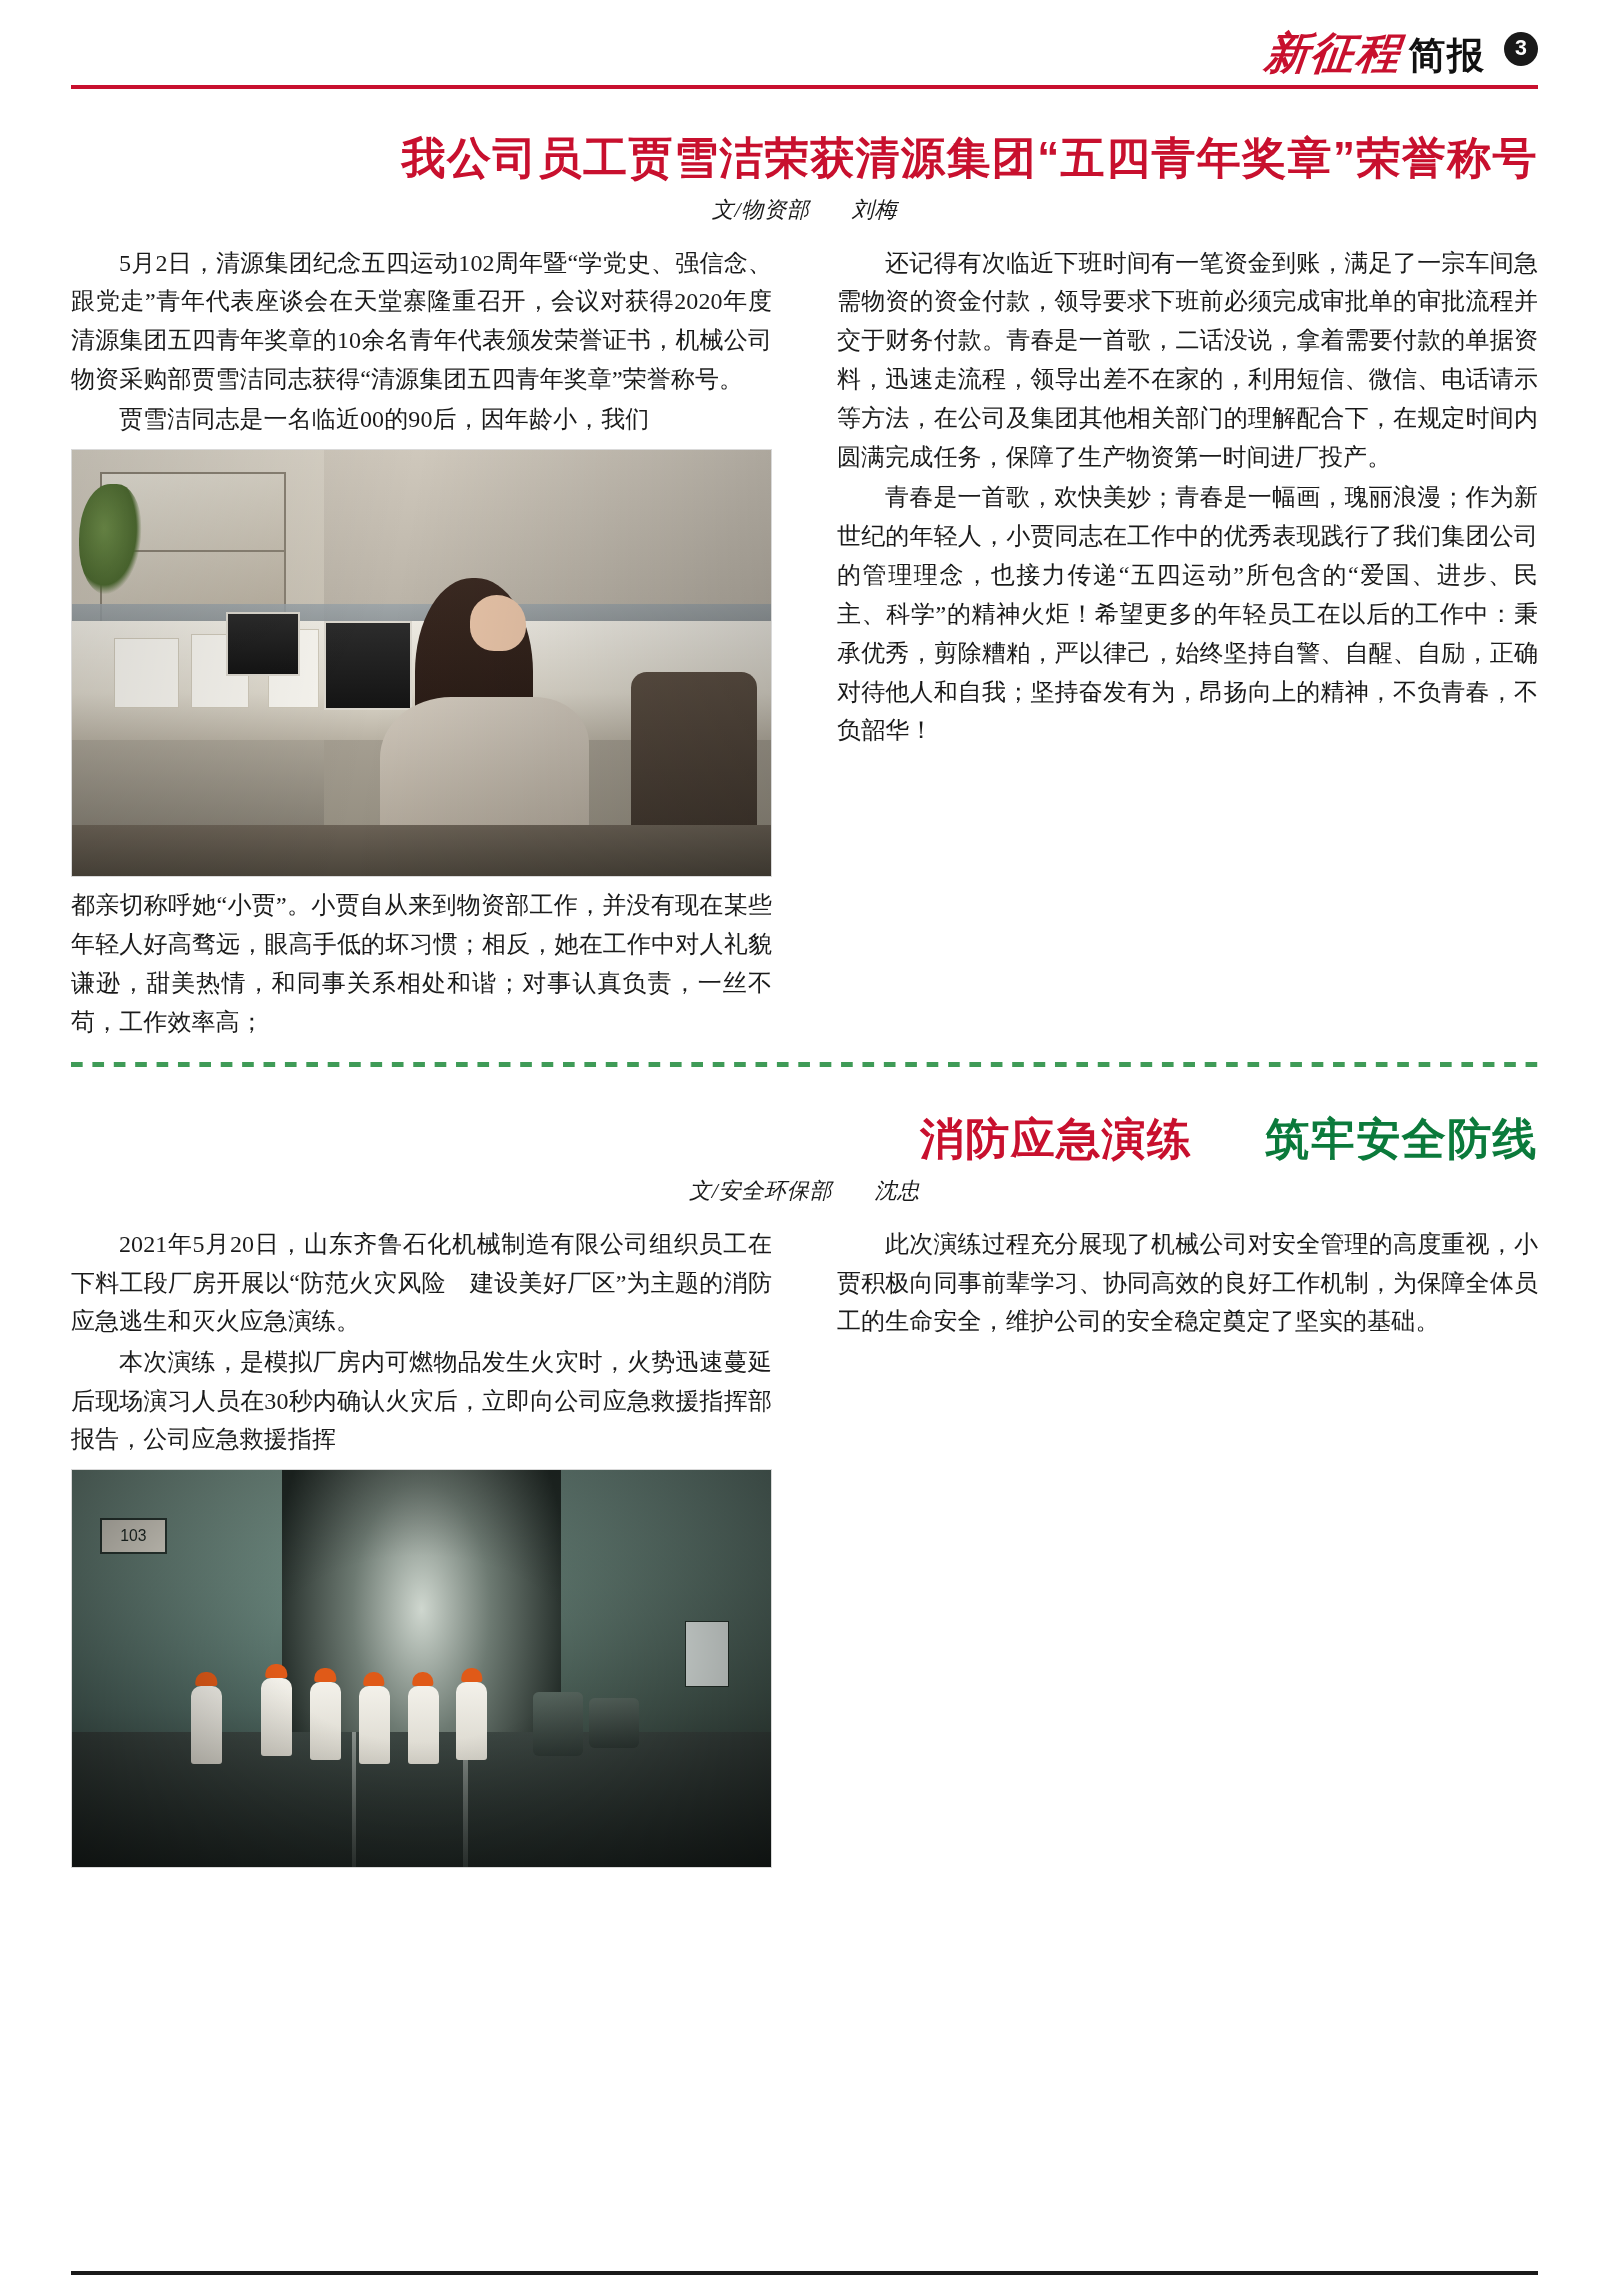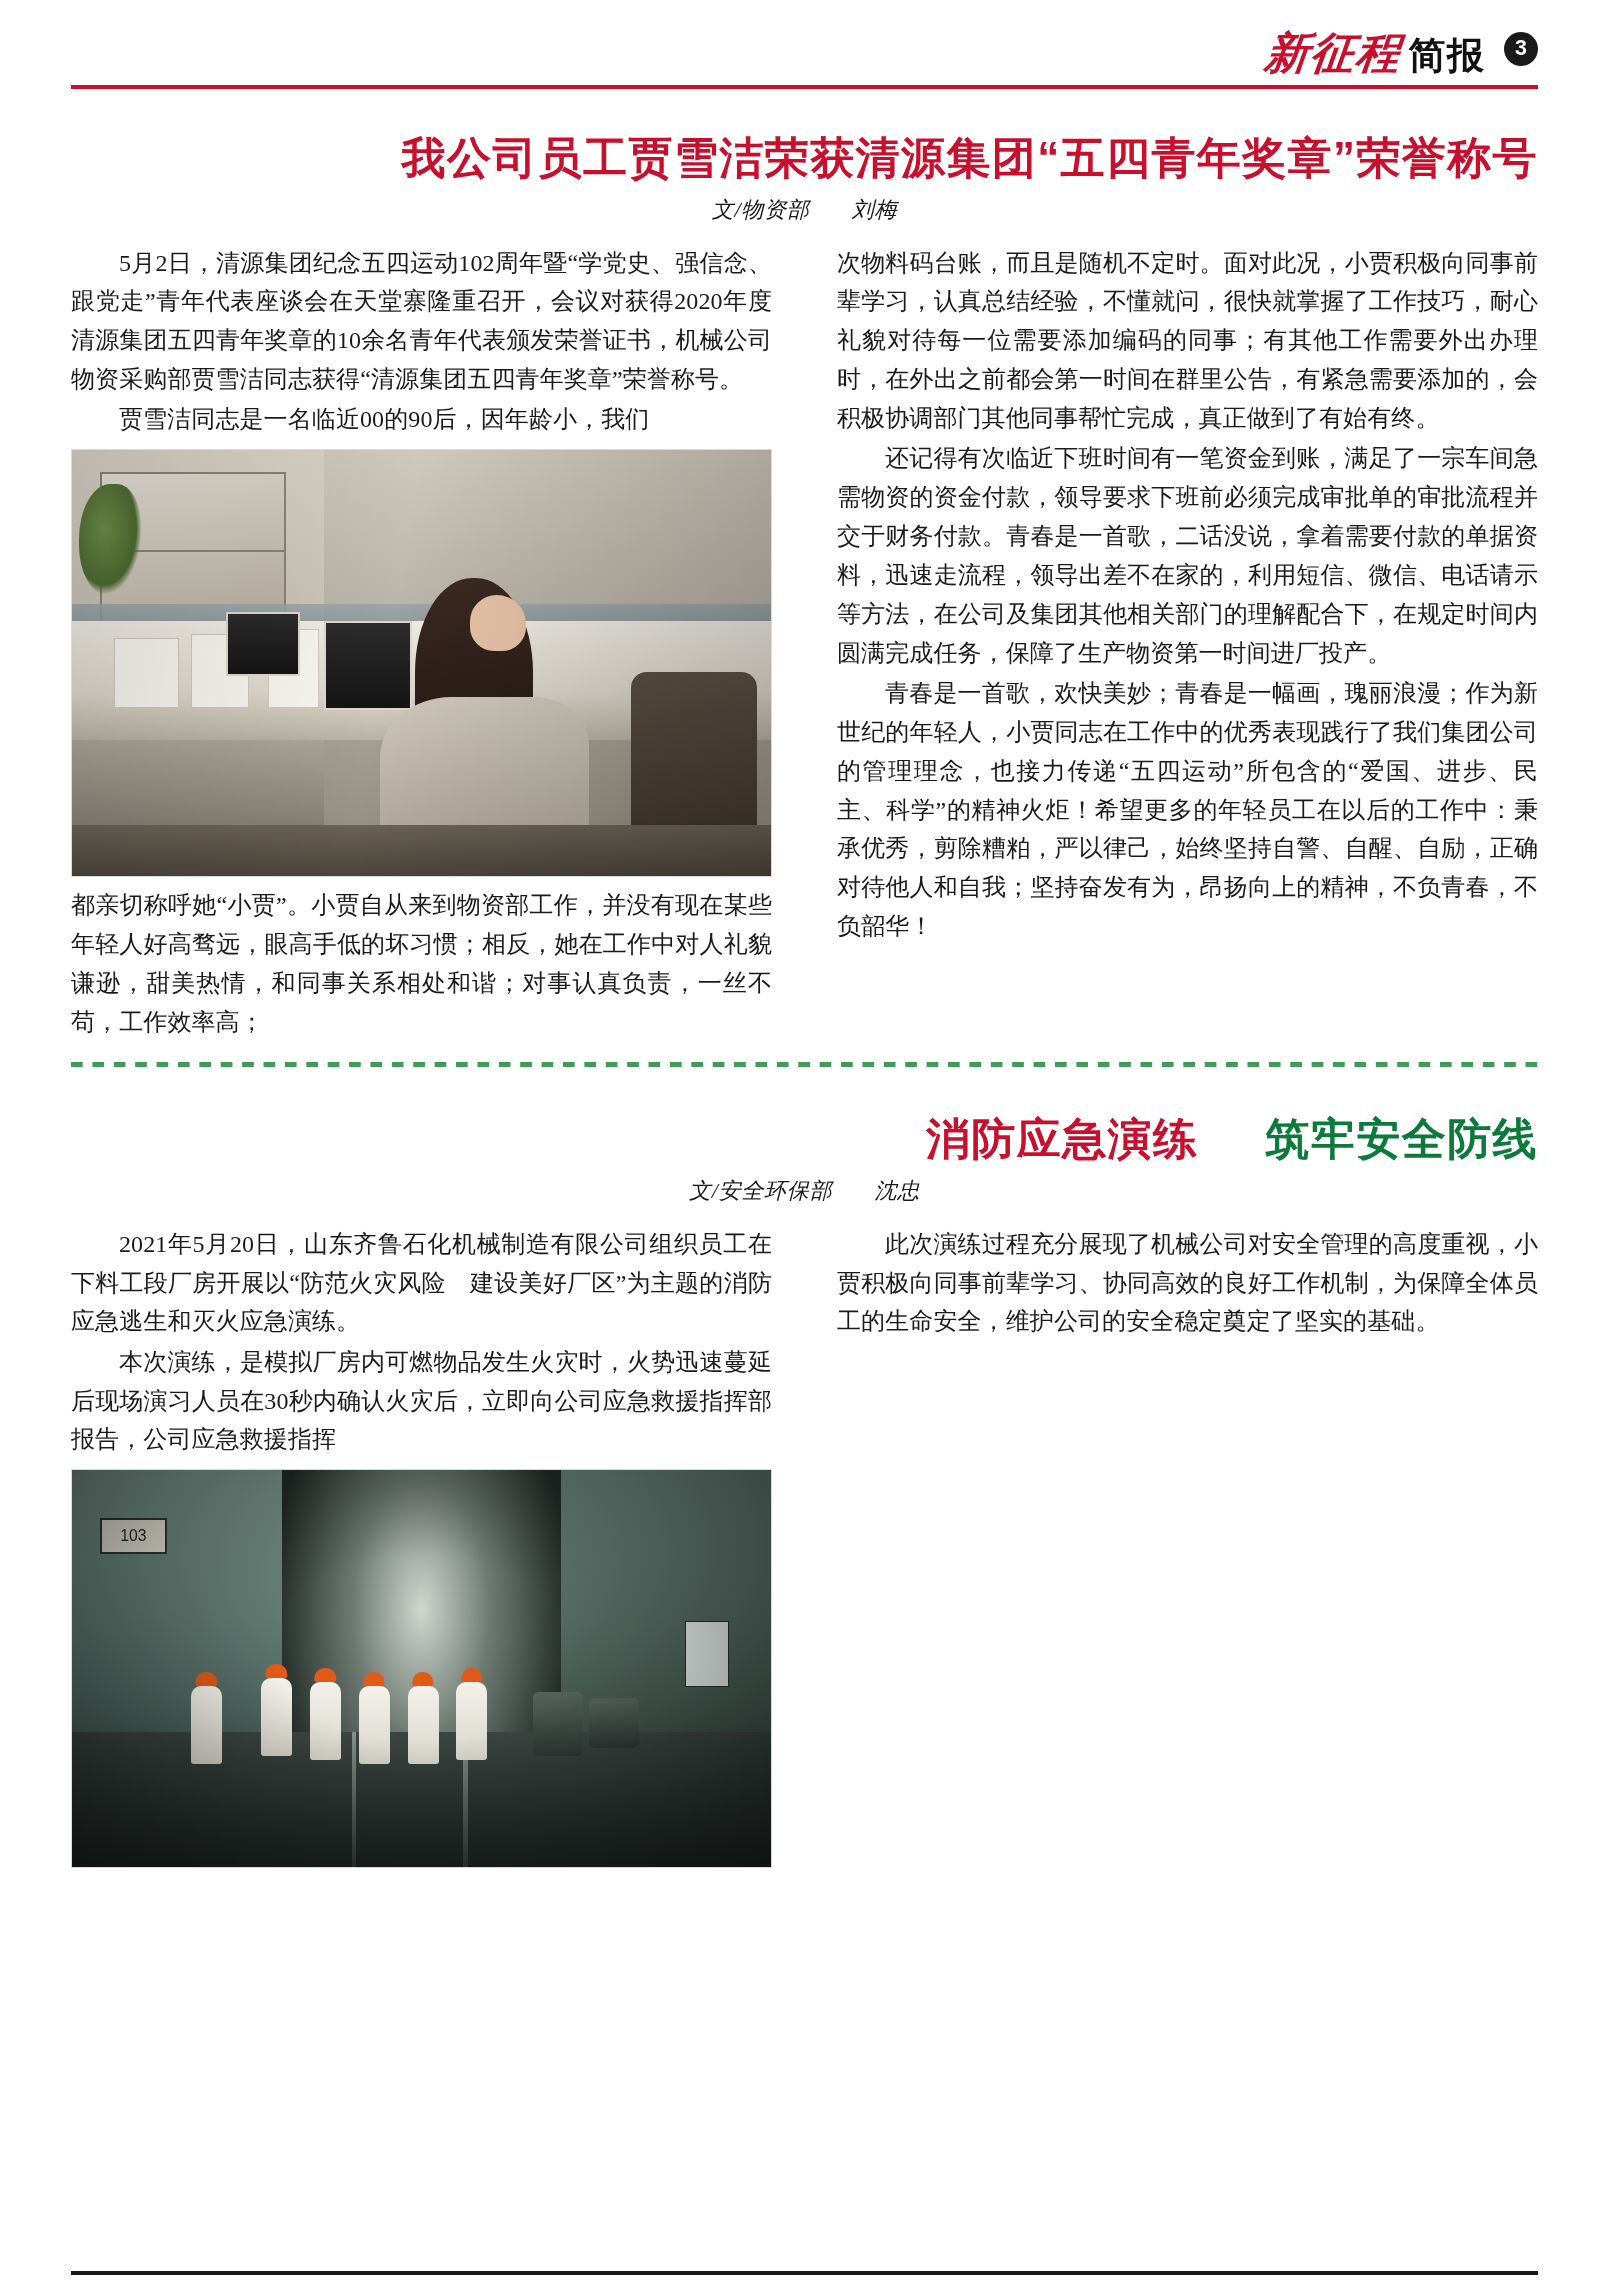--- a/index.html
+++ b/index.html
@@ -88,21 +88,21 @@
     text-align: right;
     font-family: "Liberation Sans", sans-serif;
     font-weight: bold;
     font-size: 44px;
     color: #c8102e;
     letter-spacing: 1.4px;
     line-height: 1.25;
     margin: 21.4px 0 10px 0;
     white-space: nowrap;
   }
-  .headline.two-tone .t2 { color: #0b7a3b; }
+  .headline.two-tone .t2 { color: #0b7a3b; margin-left: 6px; }
   .byline {
     text-align: center;
     font-family: "Liberation Serif", "DejaVu Serif", serif;
     font-size: 22px;
     font-style: italic;
     color: #1a1a1a;
     margin-bottom: 18.5px;
     letter-spacing: 0.7px;
   }
   .byline .gap { display: inline-block; width: 30px; }
@@ -320,21 +320,20 @@
           <div class="person-body"></div>
           <div class="chair"></div>
           <div class="floor"></div>
           <div class="shade"></div>
         </div>
 
         <p class="body noindent">都亲切称呼她“小贾”。小贾自从来到物资部工作，并没有现在某些年轻人好高骛远，眼高手低的坏习惯；相反，她在工作中对人礼貌谦逊，甜美热情，和同事关系相处和谐；对事认真负责，一丝不苟，工作效率高；</p>
       </div>
 
       <div class="col">
-        <p class="body noindent">次物料码台账，而且是随机不定时。面对此况，小贾积极向同事前辈学习，认真总结经验，不懂就问，很快就掌握了工作技巧，耐心礼貌对待每一位需要添加编码的同事；有其他工作需要外出办理时，在外出之前都会第一时间在群里公告，有紧急需要添加的，会积极协调部门其他同事帮忙完成，真正做到了有始有终。</p>
         <p class="body">还记得有次临近下班时间有一笔资金到账，满足了一宗车间急需物资的资金付款，领导要求下班前必须完成审批单的审批流程并交于财务付款。青春是一首歌，二话没说，拿着需要付款的单据资料，迅速走流程，领导出差不在家的，利用短信、微信、电话请示等方法，在公司及集团其他相关部门的理解配合下，在规定时间内圆满完成任务，保障了生产物资第一时间进厂投产。</p>
         <p class="body">青春是一首歌，欢快美妙；青春是一幅画，瑰丽浪漫；作为新世纪的年轻人，小贾同志在工作中的优秀表现践行了我们集团公司的管理理念，也接力传递“五四运动”所包含的“爱国、进步、民主、科学”的精神火炬！希望更多的年轻员工在以后的工作中：秉承优秀，剪除糟粕，严以律己，始终坚持自警、自醒、自励，正确对待他人和自我；坚持奋发有为，昂扬向上的精神，不负青春，不负韶华！</p>
       </div>
     </div>
   </div>
 
   <div class="dot-divider"></div>
 
   <div class="article section2">
     <div class="headline two-tone">

